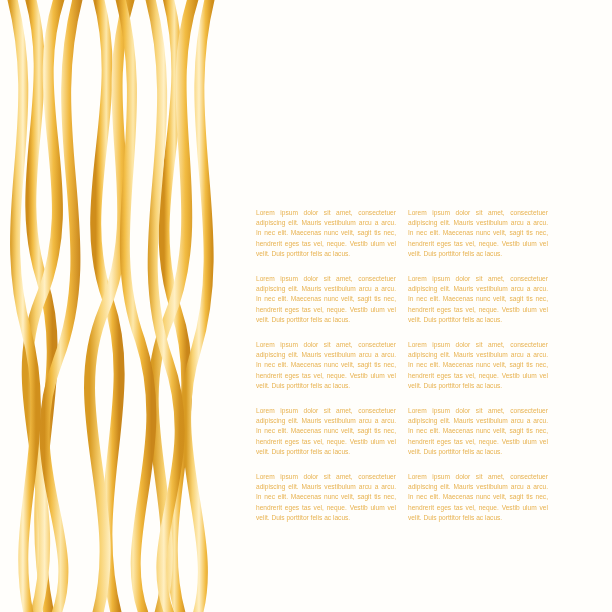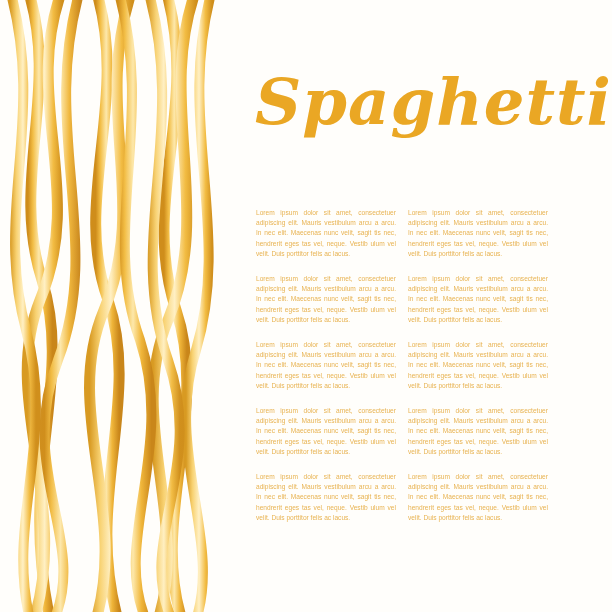--- a/index.html
+++ b/index.html
@@ -113,21 +113,20 @@
 
       <path d="M 118 -10 C 156 120, 100 230, 140 340 C 176 450, 112 540, 146 620" fill="none" stroke="url(#noodleA)" stroke-width="10" stroke-linecap="round"></path>
 
       <path d="M 212 -10 C 176 120, 232 230, 196 350 C 164 450, 222 540, 196 620" fill="none" stroke="url(#noodleB)" stroke-width="10" stroke-linecap="round"></path>
 
       <path d="M 80 -10 C 40 130, 104 240, 58 360 C 16 470, 88 540, 54 620" fill="none" stroke="url(#noodleA)" stroke-width="10" stroke-linecap="round" opacity="0.98"></path>
       <path d="M 148 -10 C 188 130, 126 240, 168 360 C 206 470, 136 540, 172 620" fill="none" stroke="url(#noodleB)" stroke-width="10" stroke-linecap="round" opacity="0.98"></path>
     </svg>
   </div>
 
-  <div id="title">Spaghetti</div>
 
   <div id="copy">
     <div class="para-row">
       <div class="para">Lorem ipsum dolor sit amet, consectetuer adipiscing elit. Mauris vestibulum arcu a arcu. In nec elit. Maecenas nunc velit, sagit tis nec, hendrerit eges tas vel, neque. Vestib ulum vel velit. Duis porttitor felis ac lacus.</div>
       <div class="para">Lorem ipsum dolor sit amet, consectetuer adipiscing elit. Mauris vestibulum arcu a arcu. In nec elit. Maecenas nunc velit, sagit tis nec, hendrerit eges tas vel, neque. Vestib ulum vel velit. Duis porttitor felis ac lacus.</div>
     </div>
     <div class="para-row">
       <div class="para">Lorem ipsum dolor sit amet, consectetuer adipiscing elit. Mauris vestibulum arcu a arcu. In nec elit. Maecenas nunc velit, sagit tis nec, hendrerit eges tas vel, neque. Vestib ulum vel velit. Duis porttitor felis ac lacus.</div>
       <div class="para">Lorem ipsum dolor sit amet, consectetuer adipiscing elit. Mauris vestibulum arcu a arcu. In nec elit. Maecenas nunc velit, sagit tis nec, hendrerit eges tas vel, neque. Vestib ulum vel velit. Duis porttitor felis ac lacus.</div>
     </div>

